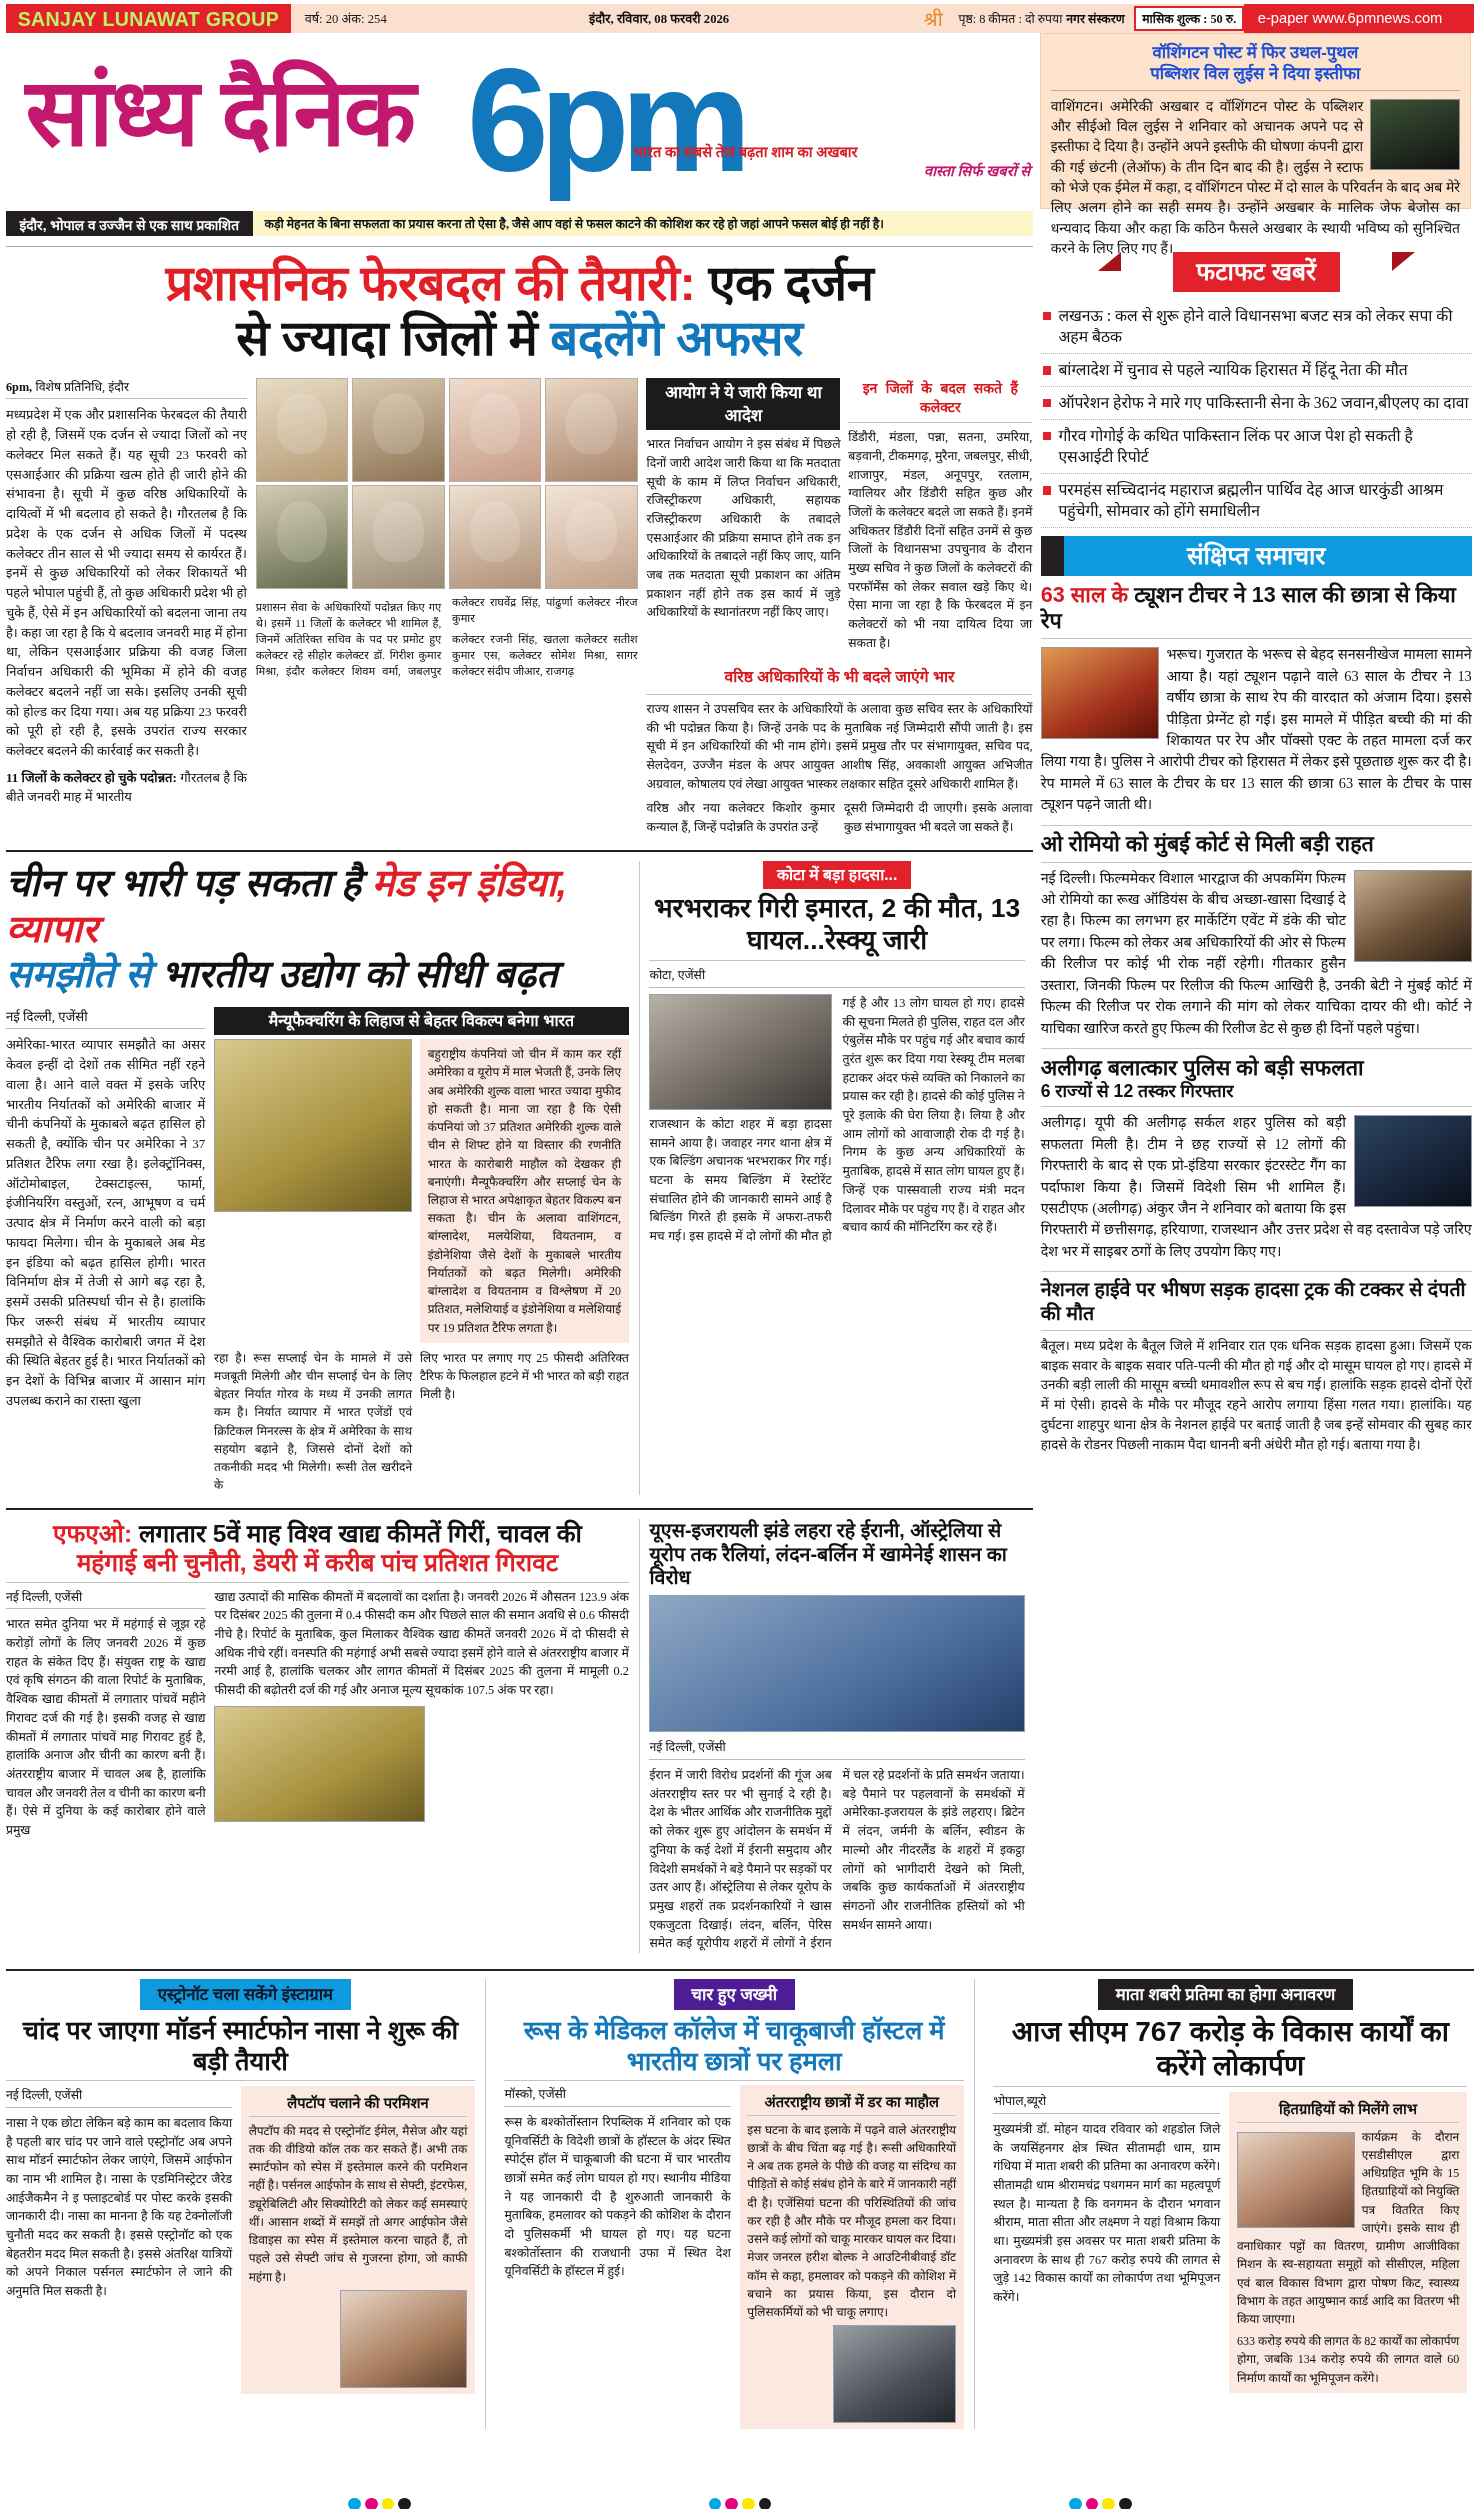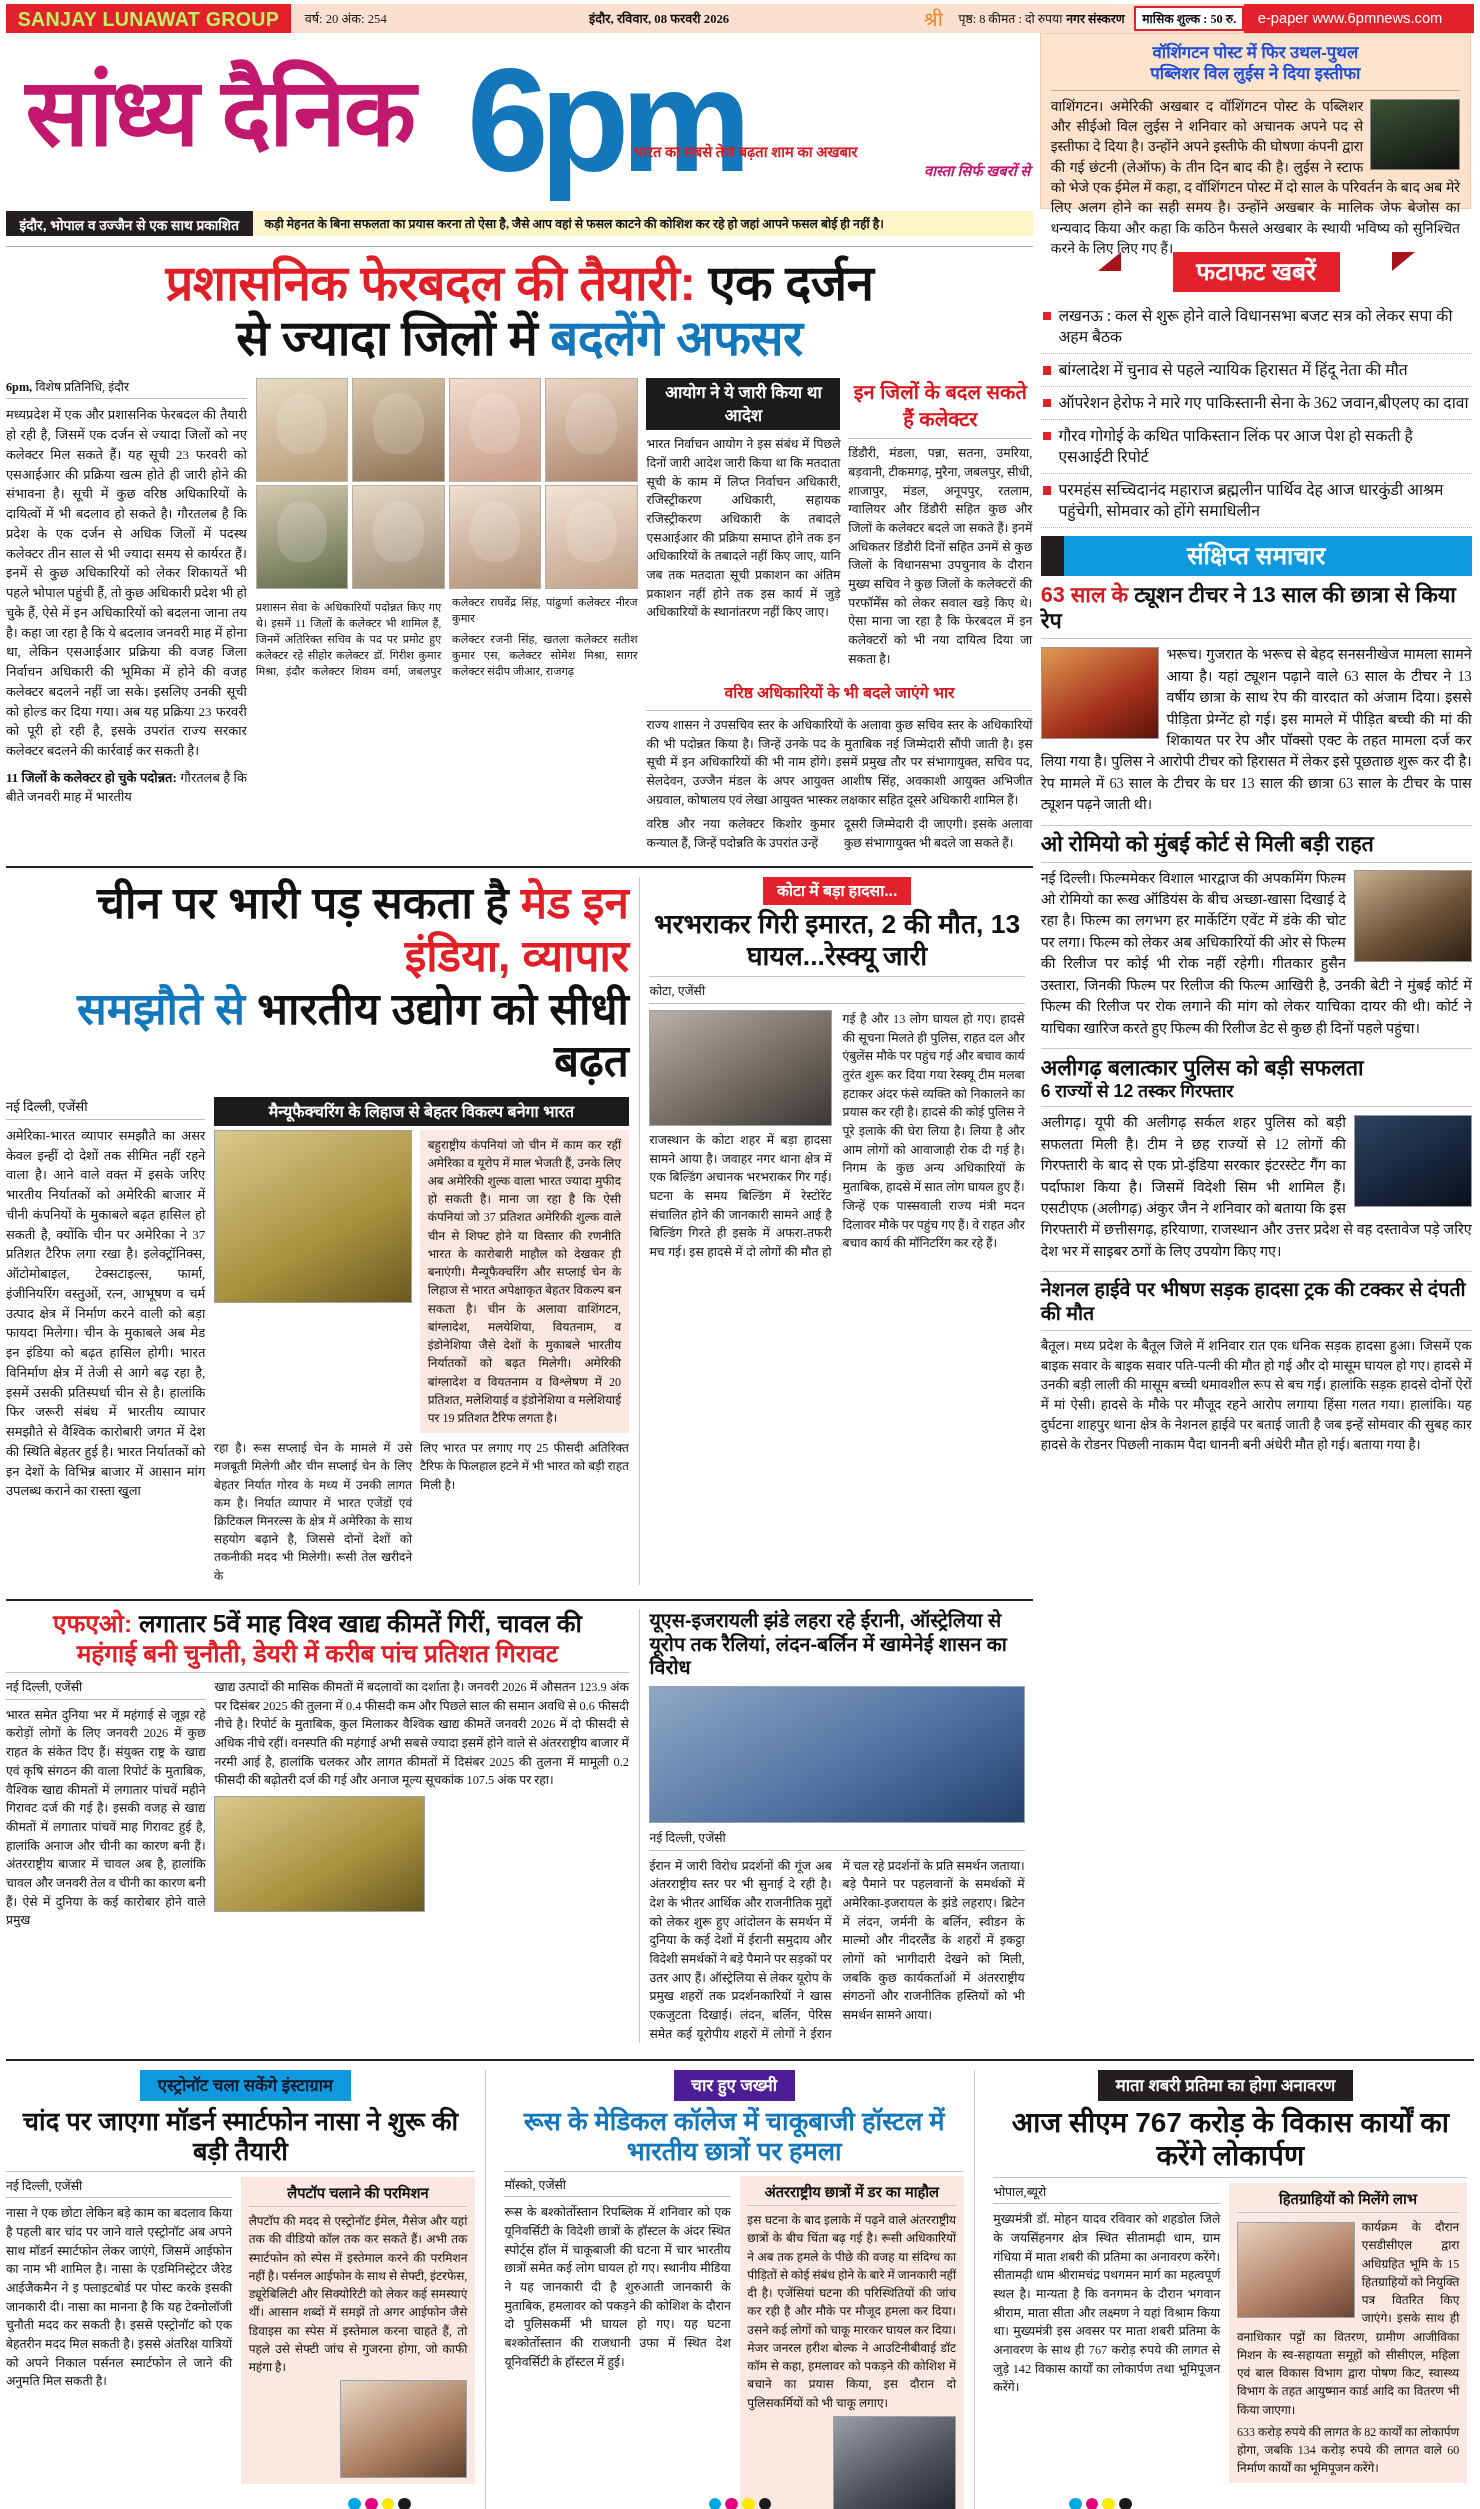--- a/index.html
+++ b/index.html
@@ -112,22 +112,22 @@
   .sb-h .r { color:#d7191f; }
   .sb-body { font-size:14.3px; line-height:1.5; text-align:justify; }
   .sb-photo { width:118px; height:92px; float:left; margin:2.9px 7.8px 2.9px 0; border:1px solid #999; }
   .ph-rape{background:linear-gradient(150deg,#e09a52,#a4311c 60%,#5c1408);}
   .ph-bh{background:linear-gradient(150deg,#c9b090,#6d5238 55%,#2d2014);}
   .ph-alig{background:linear-gradient(150deg,#2c4460,#17243a 60%,#0a0f19);}
   .sb-photo.rgt { float:right; margin:2.9px 0 2.9px 7.8px; }
 
   
   .secwrap { margin-top:13.7px; border-top:2px solid #222; padding-top:8.8px; }
-  .hl-big { font-family:"Liberation Sans",sans-serif; font-weight:bold; font-size:44px;
-            line-height:1.2; text-align:right; }
+  .hl-big { font-family:"Liberation Sans",sans-serif; font-weight:bold; font-style:italic; font-size:38px;
+            line-height:1.2; text-align:left; }
   .hl-big .r { color:#e01f26; } .hl-big .b { color:#1277bb; }
   .hl-med { font-family:"Liberation Sans",sans-serif; font-weight:bold; font-size:26.5px; line-height:1.2;
             text-align:center; }
   .hl-med .r { color:#e01f26; } .hl-med .b { color:#1277bb; }
   .photoblock { background:#b9c0c8; border:1px solid #9aa3ab; position:relative; overflow:hidden; }
   .pb-build{background:linear-gradient(150deg,#b8b1a6,#6d6760 60%,#3b3733);}
   .pb-rally{background:linear-gradient(150deg,#8fa8c4,#4d6fa0 60%,#24406b);}
   .pb-wheat{background:linear-gradient(150deg,#d9c98d,#a8913f 60%,#6a5a21);}
   .pb-phone{background:linear-gradient(150deg,#e8d5c4,#a87d5e 60%,#5e402c);}
   .pb-crowd{background:linear-gradient(150deg,#9a9fa6,#4a4f57 60%,#23272c);}
@@ -229,21 +229,21 @@
           </div>
         </div>
 
         <div class="lead-c3">
           <div style="display:flex;gap:7.8px;">
             <div style="width:194px;">
               <div class="boxhead">आयोग ने ये जारी किया था आदेश</div>
               <div class="ptext" style="margin-top:4.9px;font-size:12.3px;">भारत निर्वाचन आयोग ने इस संबंध में पिछले दिनों जारी आदेश जारी किया था कि मतदाता सूची के काम में लिप्त निर्वाचन अधिकारी, रजिस्ट्रीकरण अधिकारी, सहायक रजिस्ट्रीकरण अधिकारी के तबादले एसआईआर की प्रक्रिया समाप्त होने तक इन अधिकारियों के तबादले नहीं किए जाए, यानि जब तक मतदाता सूची प्रकाशन का अंतिम प्रकाशन नहीं होने तक इस कार्य में जुड़े अधिकारियों के स्थानांतरण नहीं किए जाए।</div>
             </div>
             <div style="width:184px;">
-              <div class="subhead-red" style="font-size:20px;padding-top:0;">इन जिलों के बदल सकते हैं कलेक्टर</div>
+              <div class="subhead-red" style="font-size:14px;padding-top:0;font-family:Liberation Mono, monospace;">इन जिलों के बदल सकते हैं कलेक्टर</div>
               <div class="thinrule"></div>
               <div class="ptext" style="font-size:12.3px;">डिंडौरी, मंडला, पन्ना, सतना, उमरिया, बड़वानी, टीकमगढ़, मुरैना, जबलपुर, सीधी, शाजापुर, मंडल, अनूपपुर, रतलाम, ग्वालियर और डिंडौरी सहित कुछ और जिलों के कलेक्टर बदले जा सकते हैं। इनमें अधिकतर डिंडौरी दिनों सहित उनमें से कुछ जिलों के विधानसभा उपचुनाव के दौरान मुख्य सचिव ने कुछ जिलों के कलेक्टरों की परफॉर्मेंस को लेकर सवाल खड़े किए थे। ऐसा माना जा रहा है कि फेरबदल में इन कलेक्टरों को भी नया दायित्व दिया जा सकता है।</div>
             </div>
           </div>
           <div style="margin-top:7.8px;">
             <div class="subhead-red">वरिष्ठ अधिकारियों के भी बदले जाएंगे भार</div>
             <div class="thinrule"></div>
             <div class="ptext" style="font-size:12.3px;">राज्य शासन ने उपसचिव स्तर के अधिकारियों के अलावा कुछ सचिव स्तर के अधिकारियों की भी पदोन्नत किया है। जिन्हें उनके पद के मुताबिक नई जिम्मेदारी सौंपी जाती है। इस सूची में इन अधिकारियों की भी नाम होंगे। इसमें प्रमुख तौर पर संभागायुक्त, सचिव पद, सेलदेवन, उज्जैन मंडल के अपर आयुक्त आशीष सिंह, अवकाशी आयुक्त अभिजीत अग्रवाल, कोषालय एवं लेखा आयुक्त भास्कर लक्षकार सहित दूसरे अधिकारी शामिल हैं।</div>
             <div style="display:flex;gap:8.8px;margin-top:5.9px;">
               <div class="ptext" style="font-size:12.3px;width:50%;">वरिष्ठ और नया कलेक्टर किशोर कुमार कन्याल हैं, जिन्हें पदोन्नति के उपरांत उन्हें</div>

